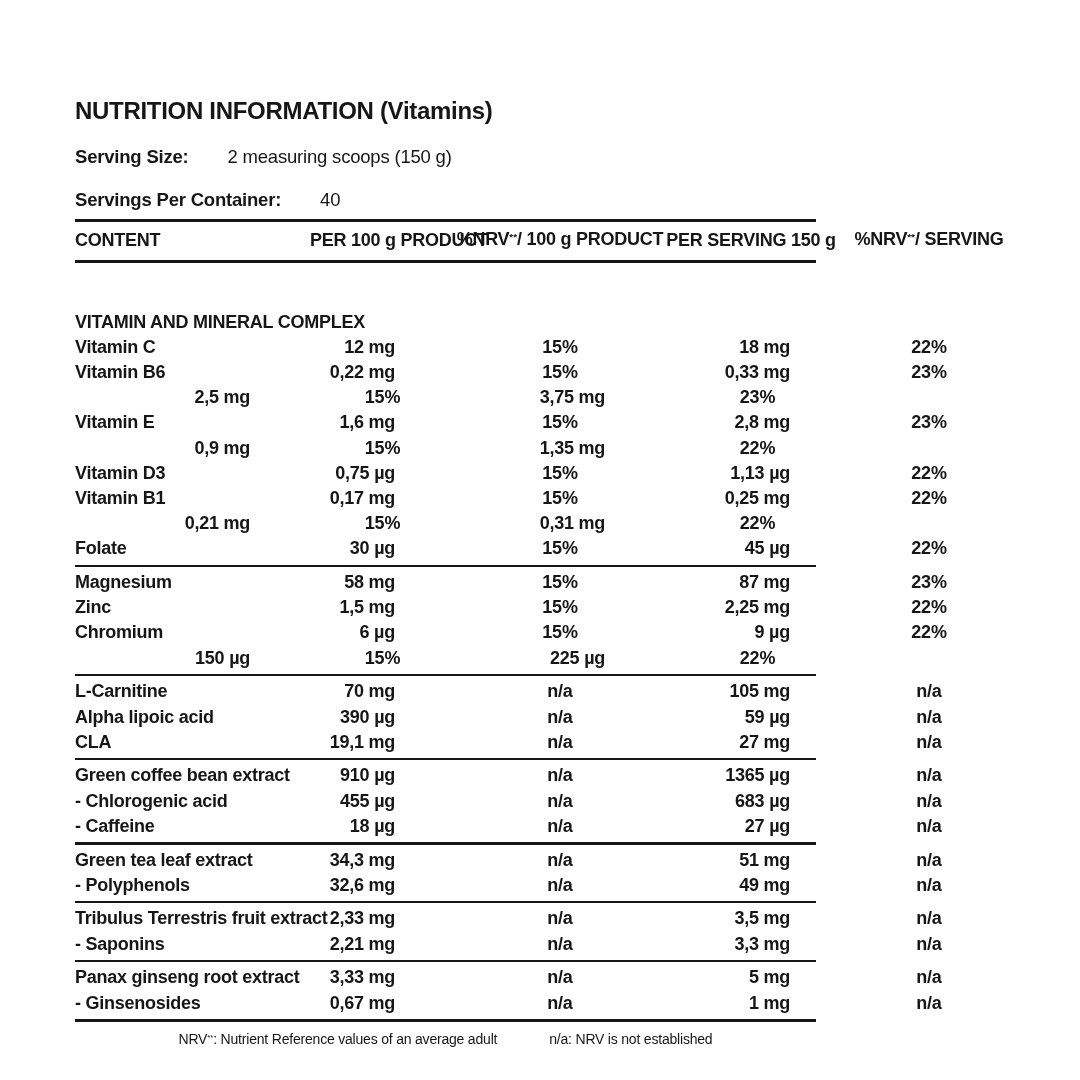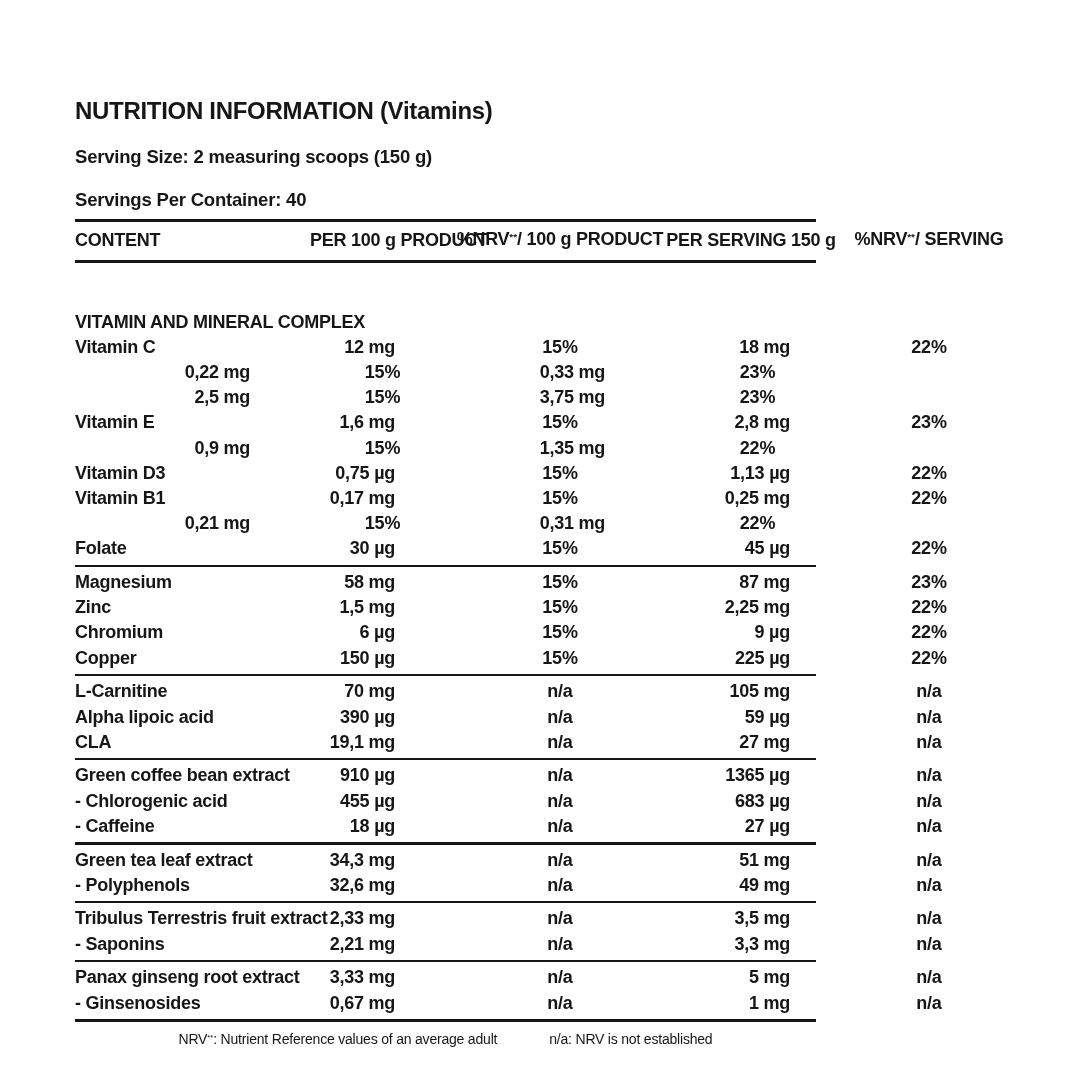--- a/index.html
+++ b/index.html
@@ -4,21 +4,21 @@
 <style>
   html,body{margin:0;padding:0;}
   body{
     width:1080px;height:1080px;background:#ffffff;overflow:hidden;
     font-family:"Liberation Sans", sans-serif;color:#161616;
   }
   .page{box-sizing:border-box;width:888px;padding:97px 72px 0 75px;}
   .title{font-size:24px;font-weight:700;letter-spacing:-0.3px;margin:0 0 9px 0;}
   .meta-line{font-size:18.5px;line-height:25px;letter-spacing:-0.2px;}
   .meta-line .lbl{font-weight:700;}
-  .meta-line .val{font-weight:700;}
+  .meta-line .val{font-weight:400;margin-left:34px;}
   .rule{height:2.5px;background:#161616;}
   .rule.top{height:3px;margin-top:7px;}
   .rule.bottom{height:3px;}
   .row{display:grid;grid-template-columns:235px 145px 210px 185px 158px;line-height:25.2px;}
   .c{font-weight:700;font-size:18px;letter-spacing:-0.25px;white-space:nowrap;}
   .c1{text-align:left;}
   .c2,.c4{text-align:right;padding-right:60px;}
   .c3,.c5{text-align:center;}
   .thead{height:38px;align-items:center;}
   .thead .c2{padding-right:12px;}
@@ -54,20 +54,21 @@
             <div class="c c1 span-all">VITAMIN AND MINERAL COMPLEX</div>
           </div>
           <div class="row">
             <div class="c c1">Vitamin C</div>
             <div class="c c2">12 mg</div>
             <div class="c c3">15%</div>
             <div class="c c4">18 mg</div>
             <div class="c c5">22%</div>
           </div>
           <div class="row">
+            <div class="c c1">Vitamin B6</div>
             <div class="c c2">0,22 mg</div>
             <div class="c c3">15%</div>
             <div class="c c4">0,33 mg</div>
             <div class="c c5">23%</div>
           </div>
           <div class="row">
             <div class="c c2">2,5 mg</div>
             <div class="c c3">15%</div>
             <div class="c c4">3,75 mg</div>
             <div class="c c5">23%</div>
@@ -130,21 +131,20 @@
             <div class="c c5">22%</div>
           </div>
           <div class="row">
             <div class="c c1">Chromium</div>
             <div class="c c2">6 µg</div>
             <div class="c c3">15%</div>
             <div class="c c4">9 µg</div>
             <div class="c c5">22%</div>
           </div>
           <div class="row">
-            <div class="c c1">Copper</div>
             <div class="c c2">150 µg</div>
             <div class="c c3">15%</div>
             <div class="c c4">225 µg</div>
             <div class="c c5">22%</div>
           </div>
         </div>
         <div class="rule"></div>
         <div class="section">
           <div class="row">
             <div class="c c1">L-Carnitine</div>

